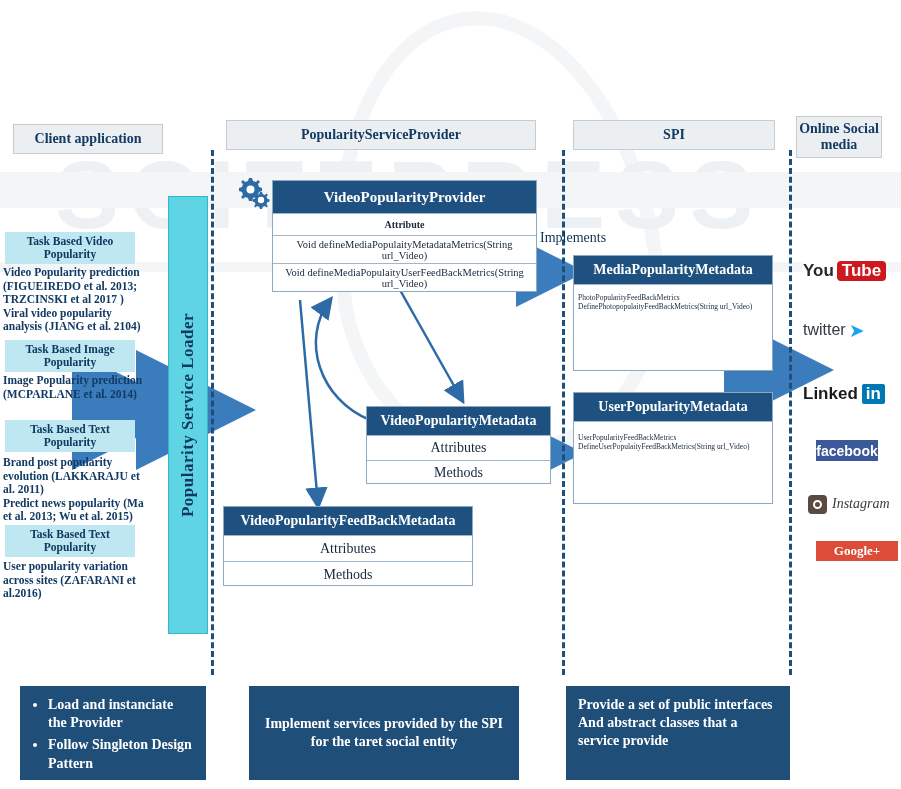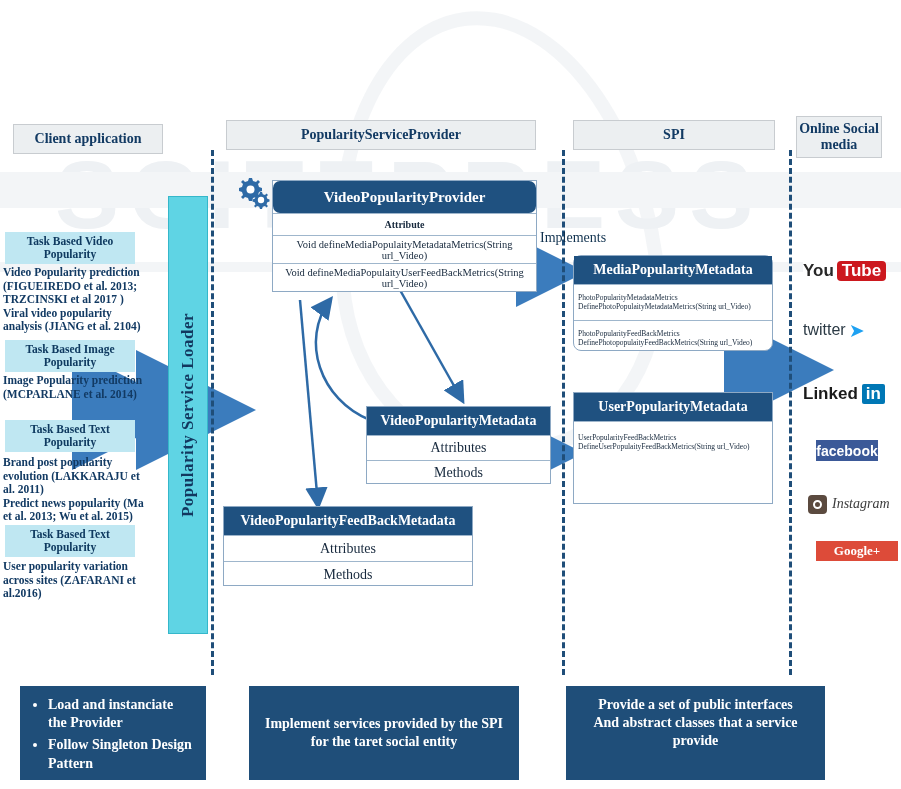--- a/index.html
+++ b/index.html
@@ -359,43 +359,42 @@
         <circle cx="12.5" cy="13.5" r="4" fill="#ffffff"></circle>
       </g>
       <g fill="#2e6aa6">
         <path d="M22 16 l2 0 l.8 2.2 l2.2 .8 l1.5-1.5 l1.5 1.5 l-1.5 1.5 l.8 2.2 l2.2 .8 l0 2 l-2.2 .8 l-.8 2.2 l1.5 1.5 l-1.5 1.5 l-1.5-1.5 l-2.2 .8 l-.8 2.2 l-2 0 l-.8-2.2 l-2.2-.8 l-1.5 1.5 l-1.5-1.5 l1.5-1.5 l-.8-2.2 l-2.2-.8 l0-2 l2.2-.8 l.8-2.2 l-1.5-1.5 l1.5-1.5 l1.5 1.5 l2.2-.8 z"></path>
         <circle cx="23" cy="24" r="3.2" fill="#ffffff"></circle>
       </g>
     </svg>
   </div>
 
   <div class="uml" style="left:272px; top:180px; width:265px; height:112px;">
-    <div class="title" style="height:32px; font-size:15px;border-radius:7px;">VideoPopularityProvider</div>
+    <div class="title" style="height:32px; font-size:15px;">VideoPopularityProvider</div>
     <div class="row" style="height:22px; font-size:10px; font-weight:bold;">Attribute</div>
     <div class="row" style="height:28px; font-size:10.5px;">Void defineMediaPopulaityMetadataMetrics(String url_Video)</div>
     <div class="row" style="height:28px; font-size:10.5px;">Void defineMediaPopulaityUserFeedBackMetrics(String url_Video)</div>
   </div>
 
   <div class="implements-lbl" style="left:540px; top:230px;">Implements</div>
 
   <div class="uml" style="left:366px; top:406px; width:185px; height:78px;">
     <div class="title" style="height:28px; font-size:14px;">VideoPopularityMetadata</div>
     <div class="row" style="height:25px; font-size:14px;">Attributes</div>
     <div class="row" style="height:25px; font-size:14px;">Methods</div>
   </div>
 
   <div class="uml" style="left:223px; top:506px; width:250px; height:80px;">
     <div class="title" style="height:28px; font-size:14px;">VideoPopularityFeedBackMetadata</div>
     <div class="row" style="height:26px; font-size:14px;">Attributes</div>
     <div class="row" style="height:26px; font-size:14px;">Methods</div>
   </div>
 
-  <div class="uml" style="left:573px; top:255px; width:200px; height:96px;border-radius:8px;">
+  <div class="uml" style="left:573px; top:255px; width:200px; height:116px;">
     <div class="title" style="height:28px; font-size:14px;">MediaPopularityMetadata</div>
-    <div class="row left" style="height:36px; font-size:7.5px;">PhotoPopularityMetadataMetrics DefinePhotoPopulaityMetadataMetrics(String url_Video)</div>
     <div class="row left" style="height:36px; font-size:7.5px;">PhotoPopularityFeedBackMetrics DefinePhotopopulaityFeedBackMetrics(String url_Video)</div>
   </div>
 
   <div class="uml" style="left:573px; top:392px; width:200px; height:112px;">
     <div class="title" style="height:28px; font-size:14px;">UserPopularityMetadata</div>
     <div class="row left" style="height:42px; font-size:7.5px;">UserPopularityFeedBackMetrics DefineUserPopulaityFeedBackMetrics(String url_Video)</div>
   </div>
 
   <div class="logo lg-youtube" style="left:803px; top:258px; width:82px; height:26px;">
     <span>You</span>
@@ -423,16 +422,16 @@
 
   <div class="bottom" style="left:20px; top:686px; width:186px; height:94px;">
     <ul>
       <li>Load and instanciate the Provider</li>
       <li>Follow    Singleton Design Pattern</li>
     </ul>
   </div>
 
   <div class="bottom center" style="left:249px; top:686px; width:270px; height:94px;">Implement  services provided by the SPI for the taret social entity</div>
 
-  <div class="bottom" style="left:566px; top:686px; width:259px; height:94px; white-space:pre-line;text-align:center;">Provide       a   set   of   public interfaces
+  <div class="bottom" style="left:566px; top:686px; width:224px; height:94px; white-space:pre-line;">Provide       a   set   of   public interfaces
 And abstract classes that a service provide</div>
 
 </div>
 
 </body></html>

